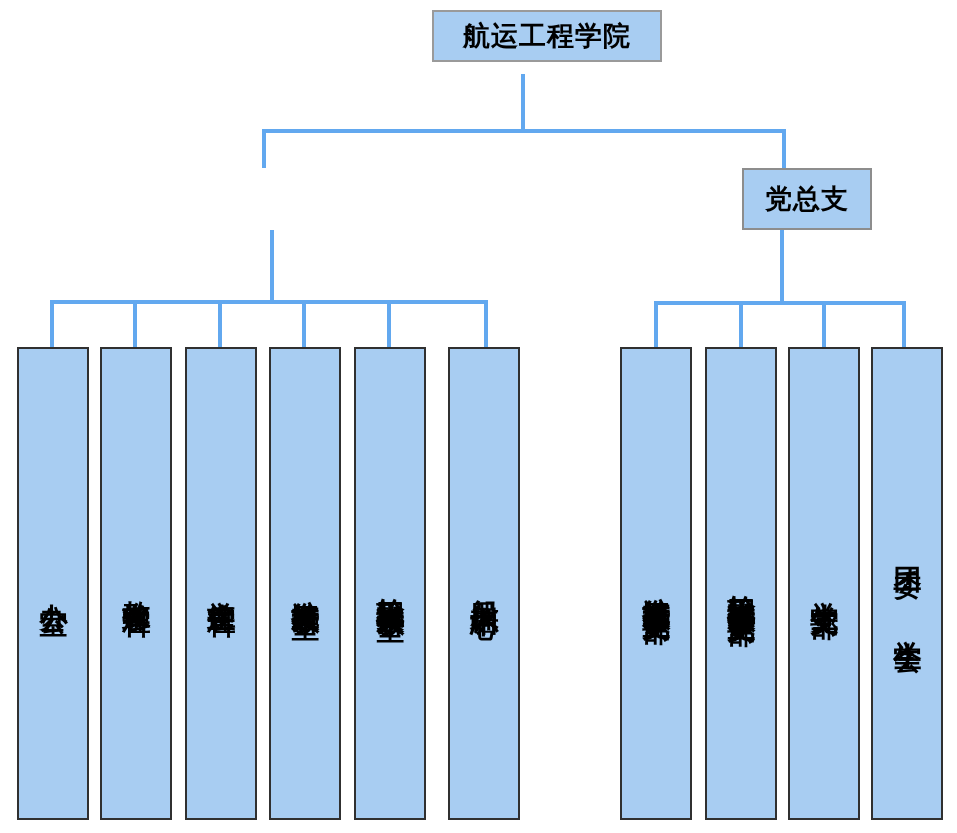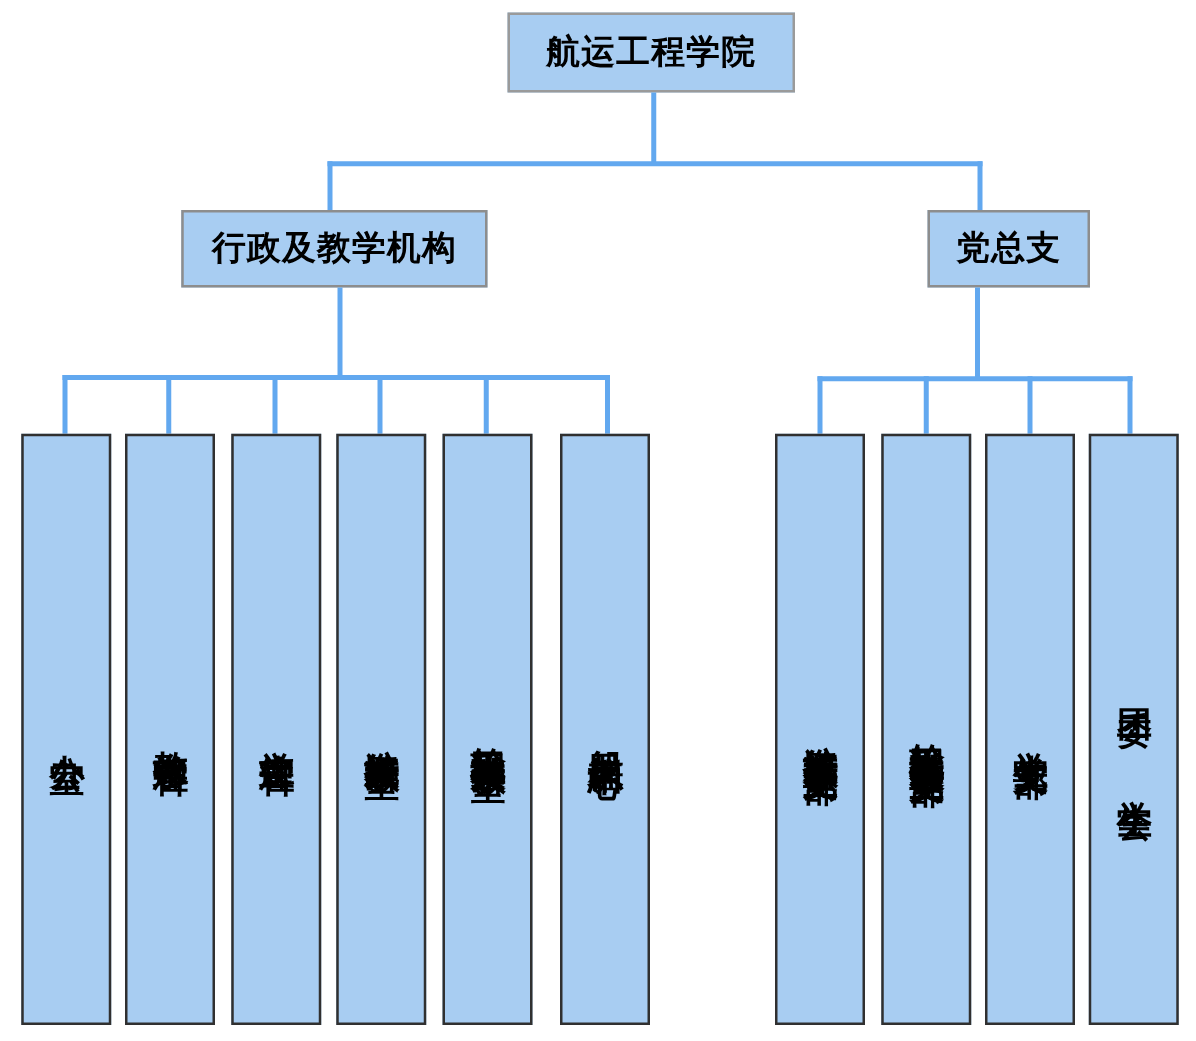--- a/index.html
+++ b/index.html
@@ -54,35 +54,32 @@
     background: #62a8ef;
   }
   .conn.v { width: 4px; }
   .conn.h { height: 4px; }
 </style>
 </head>
 <body>
 
 <div id="chart-canvas">
 
-  <div class="node level-top" style="left:406px; top:10px; width:230px; height:64px;">
+  <div class="node level-top" style="left:432px; top:10px; width:230px; height:52px;">
     <span>航运工程学院</span>
   </div>
 
   <div class="conn v" style="left:521px; top:74px; height:57px;"></div>
 
   <div class="conn h" style="left:262px; top:129px; width:524px;"></div>
 
   <div class="conn v" style="left:262px; top:129px; height:39px;"></div>
 
   <div class="conn v" style="left:782px; top:129px; height:39px;"></div>
 
-  <div class="node level-mid" style="left:145px; top:168px; width:245px; height:62px;">
-    <span>行政及教学机构</span>
-  </div>
 
   <div class="node level-mid" style="left:742px; top:168px; width:130px; height:62px;">
     <span>党总支</span>
   </div>
 
   <div class="conn v" style="left:270px; top:230px; height:72px;"></div>
   <div class="conn h" style="left:50px; top:300px; width:438px;"></div>
   <div class="conn v" style="left:50px; top:300px; height:47px;"></div>
   <div class="conn v" style="left:133px; top:300px; height:47px;"></div>
   <div class="conn v" style="left:218px; top:300px; height:47px;"></div>

